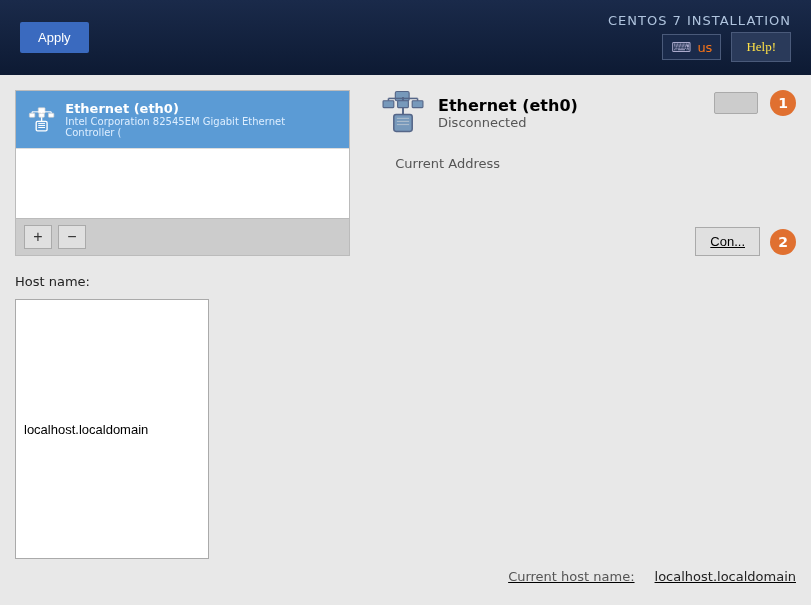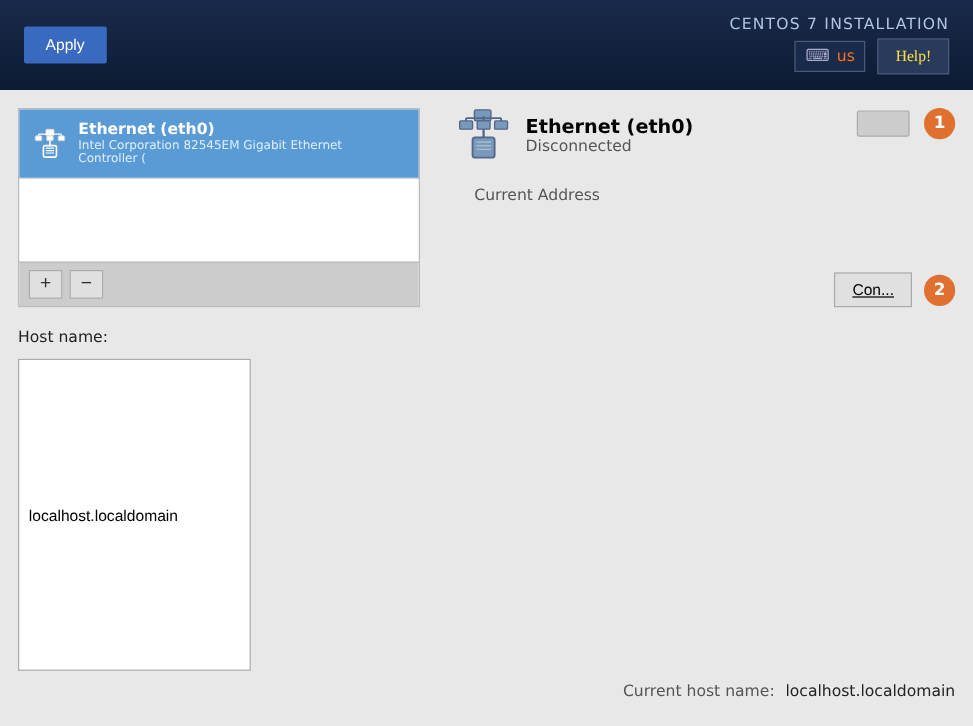--- a/index.html
+++ b/index.html
@@ -271,22 +271,23 @@
     .apply-btn {
       background: #e0e0e0;
       border: 1px solid #aaaaaa;
       padding: 7px 22px;
       cursor: pointer;
       font-size: 13px;
     }
     .current-host-section {
       display: flex;
       align-items: center;
-      gap: 9px;
+      gap: 20px;
       margin-left: auto;
+      text-decoration: underline;
     }
     .current-host-label {
       color: #555;
       white-space: nowrap;
     }
     .current-host-value {
       color: #222;
     }
 
     

